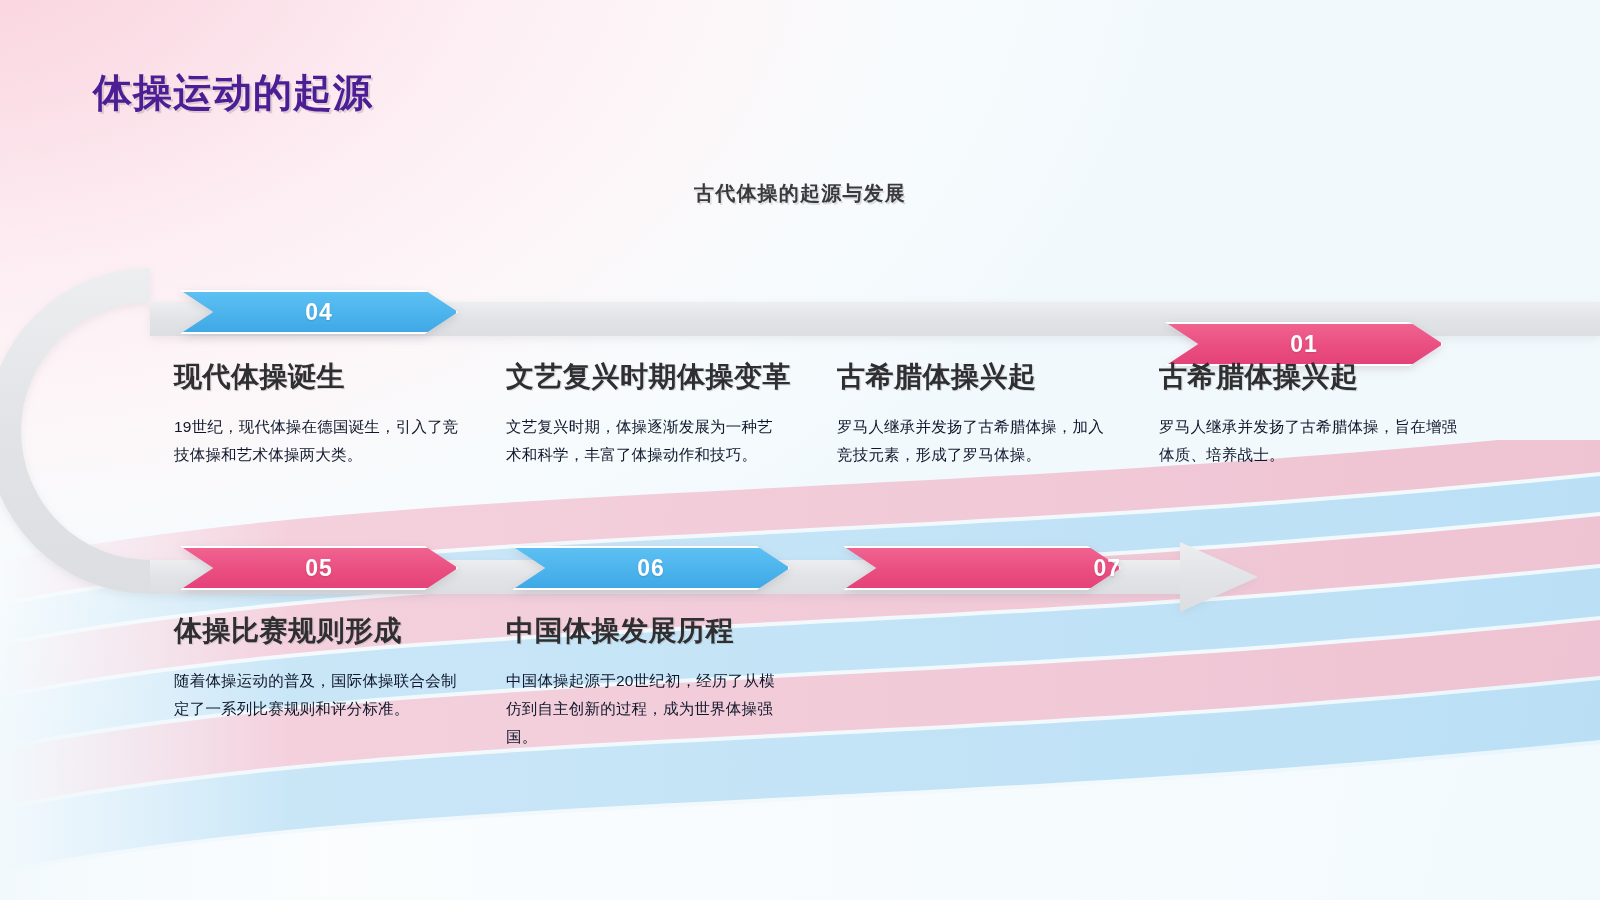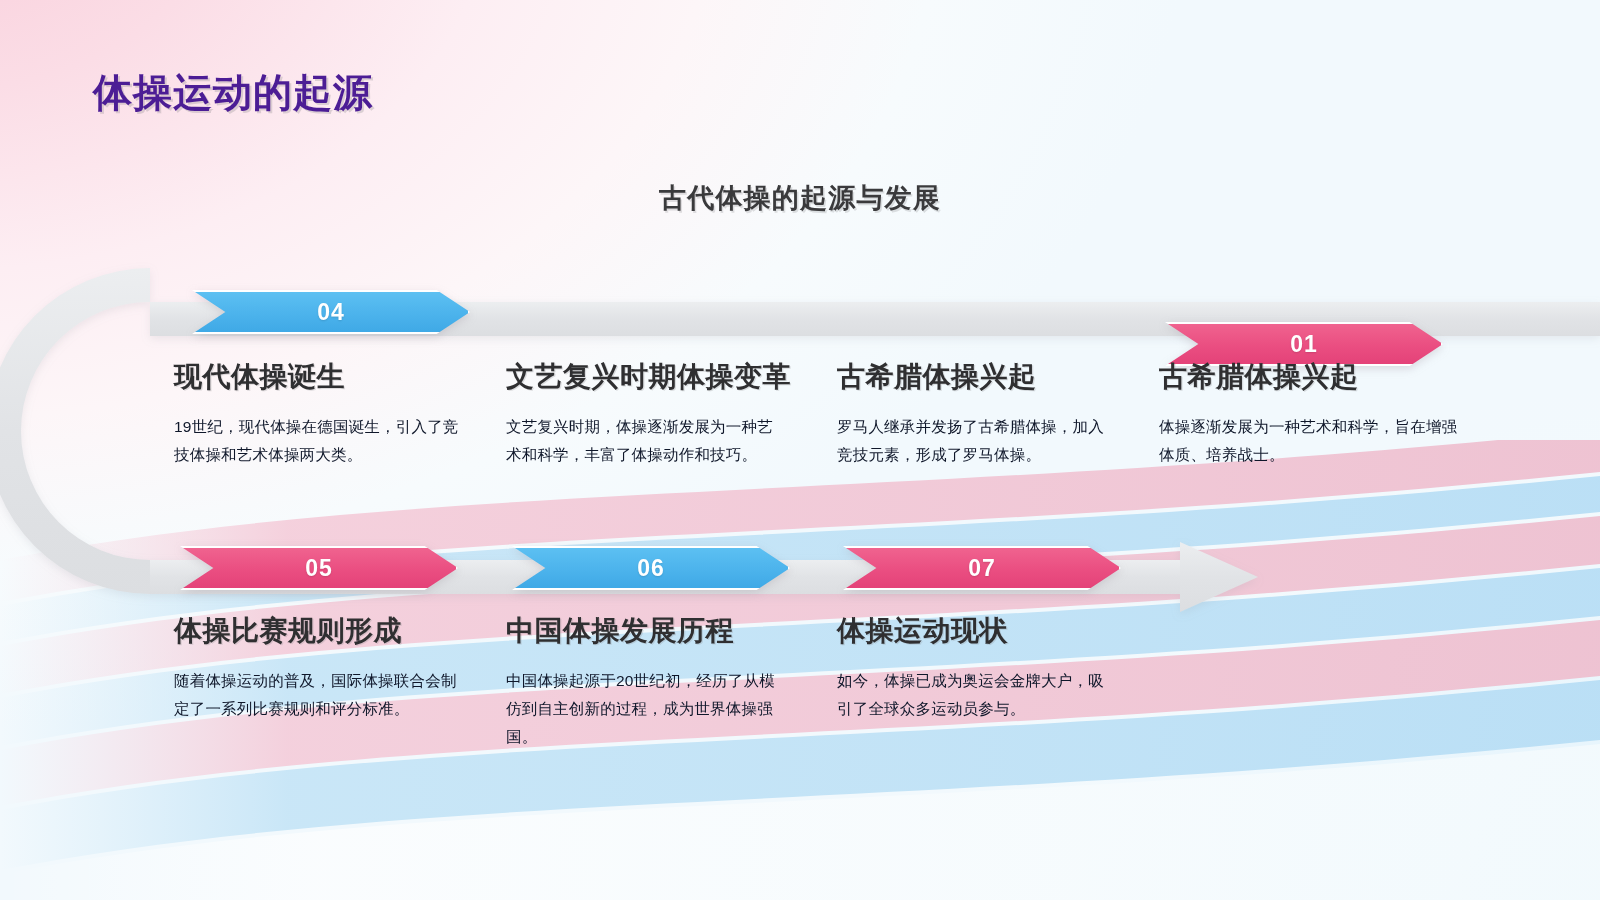--- a/index.html
+++ b/index.html
@@ -26,21 +26,21 @@
   
   .page-title{
     position:absolute;left:93px;top:66px;
     font-size:39px;font-weight:bold;color:#4c1d95;letter-spacing:1px;
     text-shadow:2px 2px 0 rgba(120,120,125,.25);
     white-space:nowrap;
   }
   .section-title{
     position:absolute;left:0;right:0;top:180px;
     text-align:center;
-    font-size:27px;font-weight:bold;color:#3a3a3c;letter-spacing:1.2px;
+    font-size:20px;font-weight:bold;color:#3a3a3c;letter-spacing:1.2px;
     text-shadow:1.5px 1.5px 0 rgba(120,120,125,.22);
   }
 
   
   .track{position:absolute;left:0;top:250px;width:1600px;height:400px;}
 
   
   .chev{
     position:absolute;height:44px;
     display:flex;align-items:center;justify-content:center;
@@ -131,65 +131,61 @@
       <rect x="150" y="52" width="1450" height="34" fill="url(#trk)"></rect>
 
       <path d="M150,52 A129,129 0 0 0 150,310 L150,344 A163,163 0 0 1 150,18 Z" fill="url(#trk)"></path>
 
       <rect x="150" y="310" width="1035" height="34" fill="url(#trk)"></rect>
 
       <path d="M1180,292 L1180,362 L1258,327 Z" fill="url(#trk)"></path>
     </g>
   </svg>
 
-  <div class="chev blue chev-l" style="left:192px;top:290px;width:278px;">
+  <div class="chev blue chev-l" style="left:180px;top:290px;width:278px;">
     <span class="fill"></span>
     <span class="num">04</span>
   </div>
   <div class="chev pink chev-l" style="left:1165px;top:290px;width:278px;margin-top:32px;">
     <span class="fill"></span>
     <span class="num">01</span>
   </div>
 
   <div class="chev pink chev-r" style="left:180px;top:546px;width:278px;">
     <span class="fill"></span>
     <span class="num">05</span>
   </div>
   <div class="chev blue chev-r" style="left:512px;top:546px;width:278px;">
     <span class="fill"></span>
     <span class="num">06</span>
   </div>
-  <div class="chev pink chev-r" style="left:843px;top:546px;width:278px;">
+  <div class="chev pink chev-r" style="left:843px;top:546px;width:278px;justify-content:flex-end;">
     <span class="fill"></span>
     <span class="num">07</span>
   </div>
 
   <div class="card" style="left:174px;top:358px;width:290px;">
     <div class="c-title">现代体操诞生</div>
     <div class="c-desc">19世纪，现代体操在德国诞生，引入了竞技体操和艺术体操两大类。</div>
   </div>
   <div class="card" style="left:506px;top:358px;width:278px;">
     <div class="c-title">文艺复兴时期体操变革</div>
     <div class="c-desc">文艺复兴时期，体操逐渐发展为一种艺术和科学，丰富了体操动作和技巧。</div>
   </div>
   <div class="card" style="left:837px;top:358px;width:278px;">
     <div class="c-title">古希腊体操兴起</div>
     <div class="c-desc">罗马人继承并发扬了古希腊体操，加入竞技元素，形成了罗马体操。</div>
   </div>
   <div class="card" style="left:1159px;top:358px;width:300px;">
     <div class="c-title">古希腊体操兴起</div>
-    <div class="c-desc">体操逐渐发展为一种艺术和科学，旨在增强体质、培养战士。</div>
+    <div class="c-desc">罗马人继承并发扬了古希腊体操，旨在增强体质、培养战士。</div>
   </div>
 
   <div class="card" style="left:174px;top:612px;width:286px;">
     <div class="c-title">体操比赛规则形成</div>
     <div class="c-desc">随着体操运动的普及，国际体操联合会制定了一系列比赛规则和评分标准。</div>
   </div>
   <div class="card" style="left:506px;top:612px;width:282px;">
     <div class="c-title">中国体操发展历程</div>
     <div class="c-desc">中国体操起源于20世纪初，经历了从模仿到自主创新的过程，成为世界体操强国。</div>
   </div>
-  <div class="card" style="left:837px;top:612px;width:280px;">
-    <div class="c-title">体操运动现状</div>
-    <div class="c-desc">如今，体操已成为奥运会金牌大户，吸引了全球众多运动员参与。</div>
-  </div>
 
 </div>
 
 </body></html>

